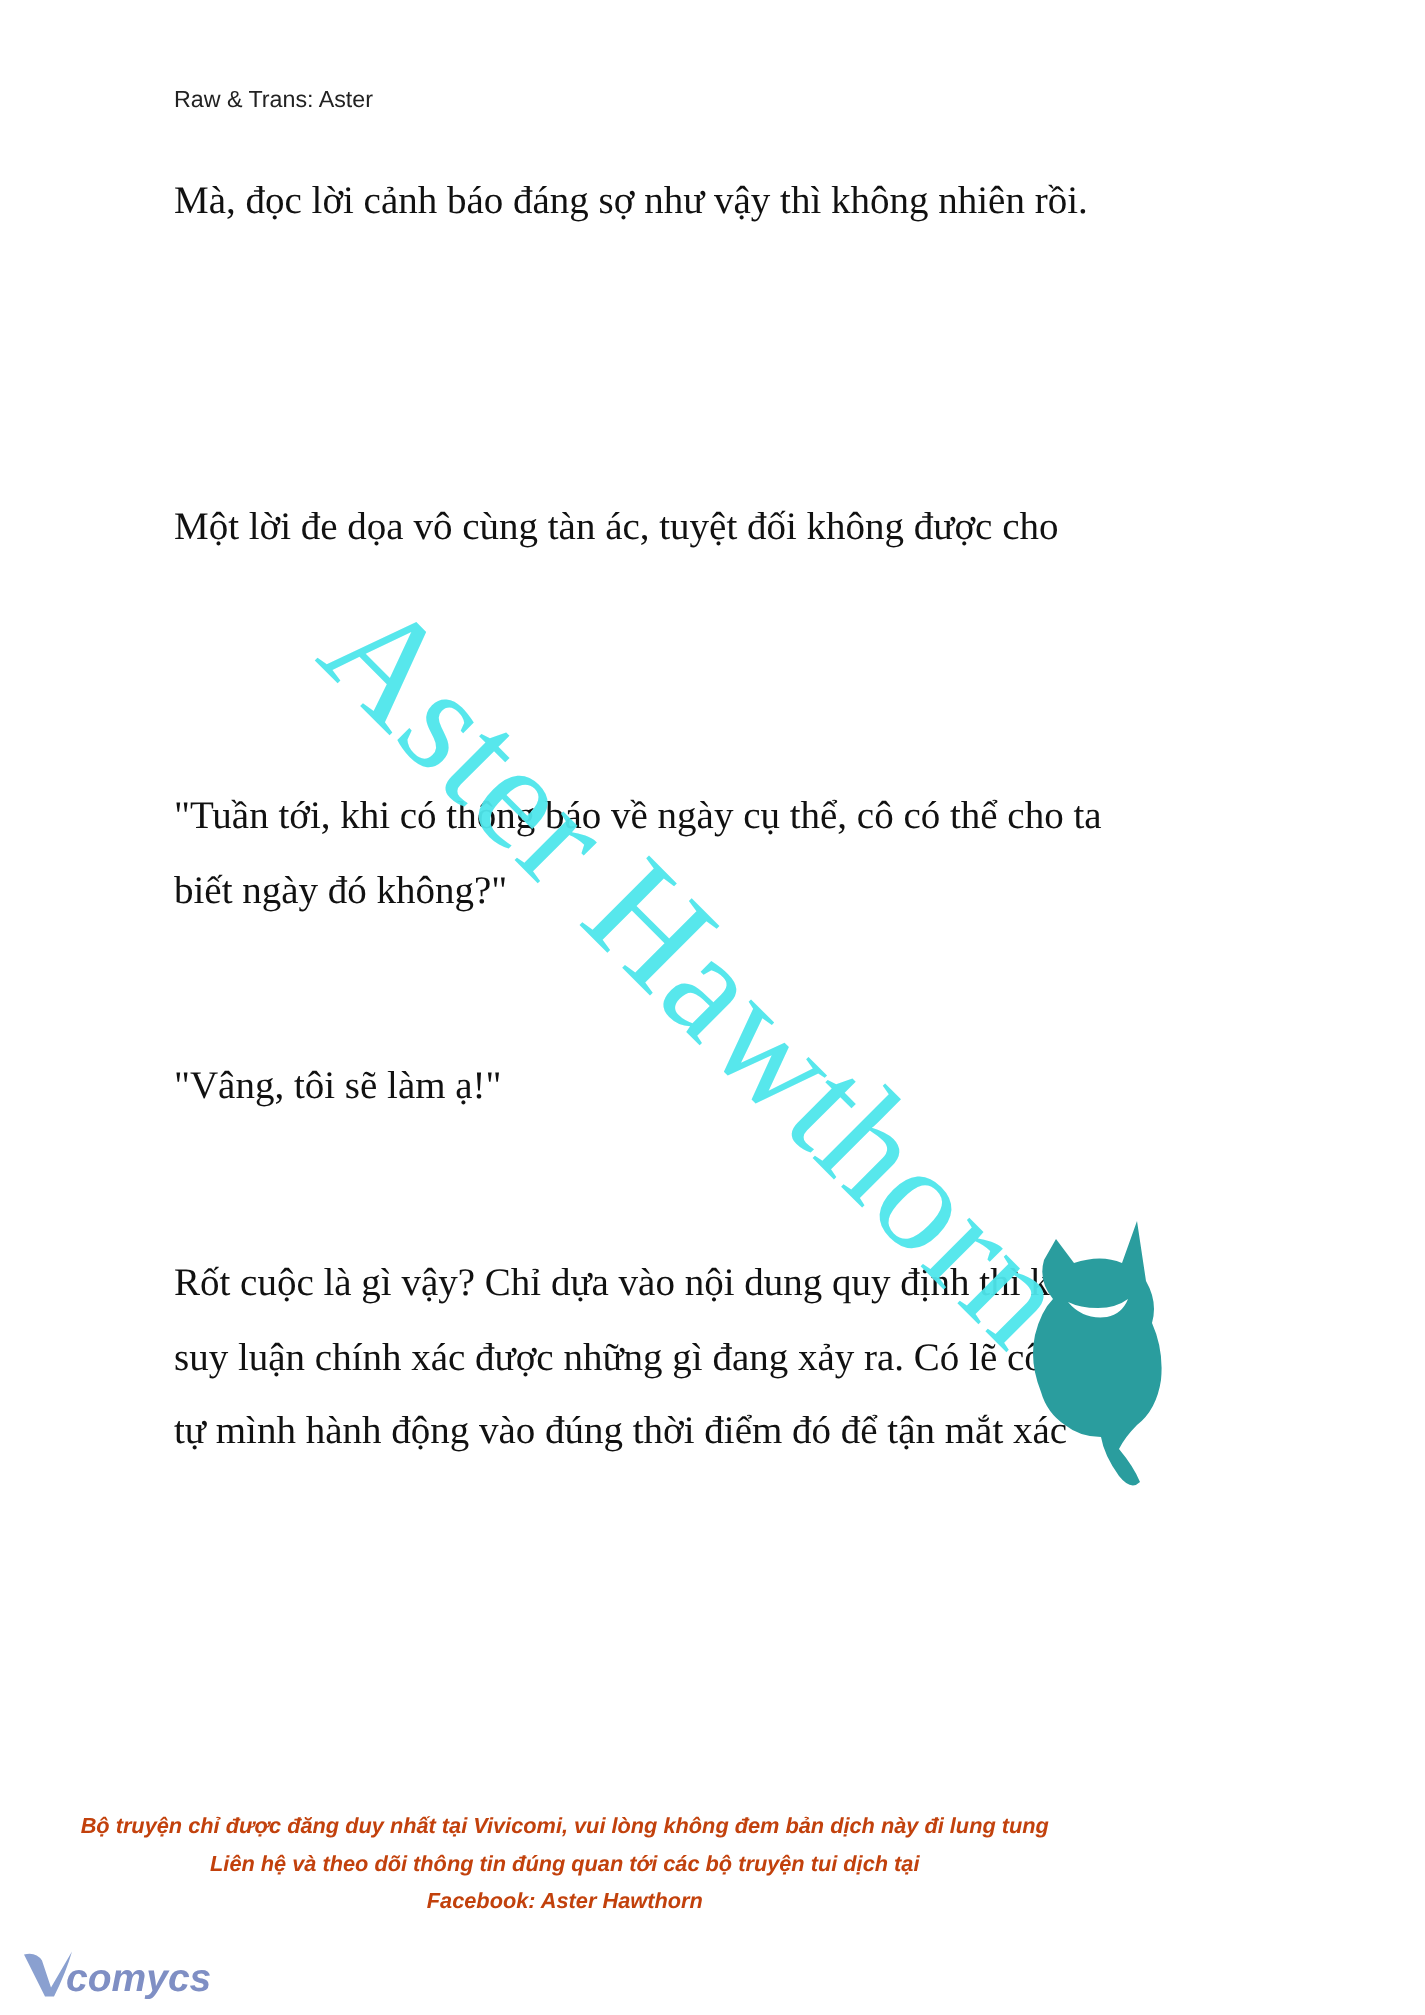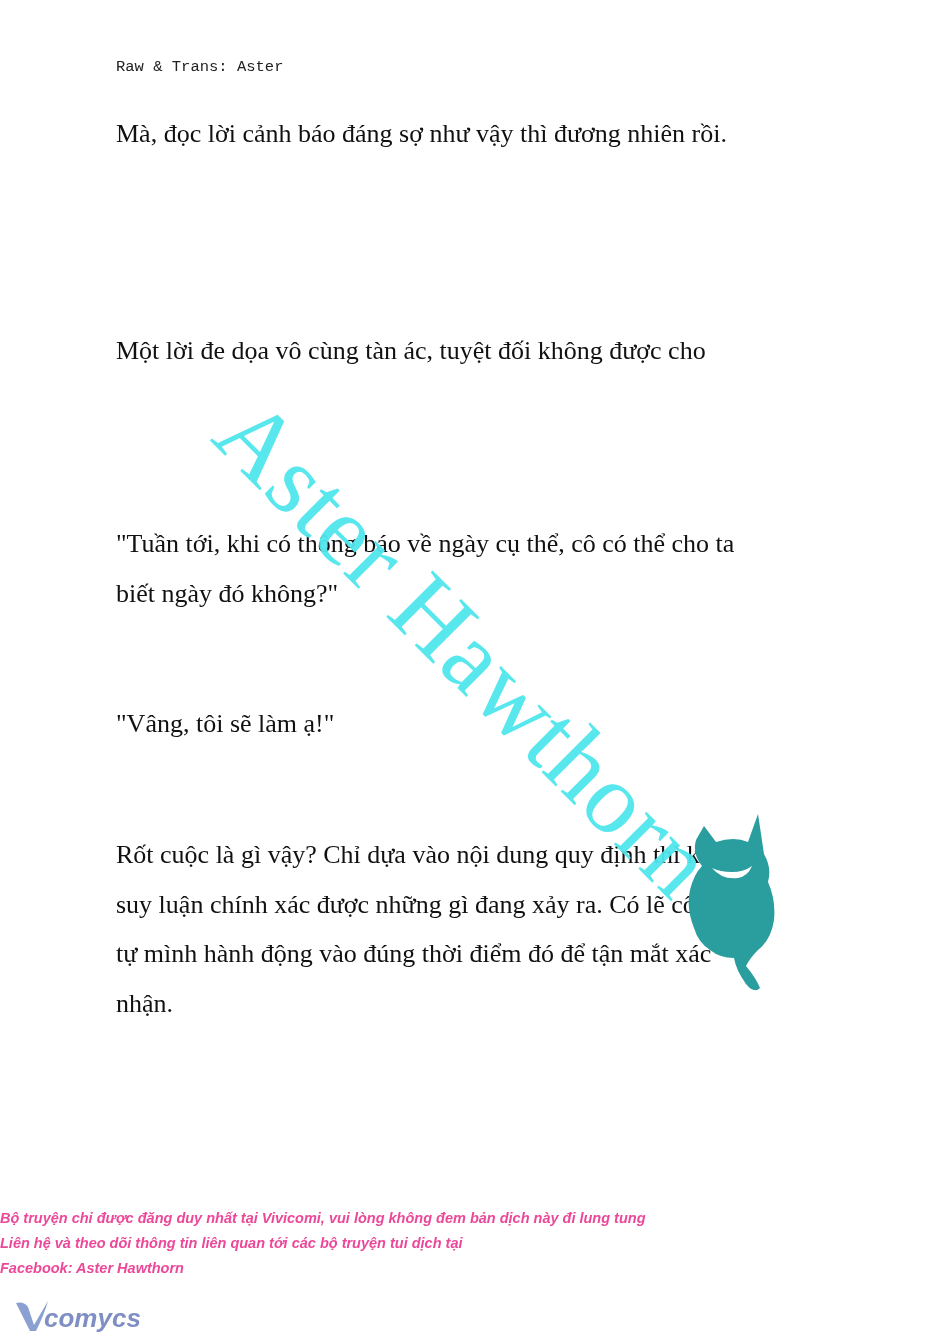--- a/index.html
+++ b/index.html
@@ -2,75 +2,74 @@
 <html><head>
 <meta charset="utf-8">
 <style>
   html, body { margin: 0; padding: 0; }
   body {
     width: 950px; height: 1343px; background: #ffffff; position: relative; overflow: hidden;
     font-family: "Liberation Serif", serif; color: #111;
   }
   .header {
     position: absolute; left: 116px; top: 58px;
-    font-family: Liberation Mono, monospace; font-size: 15.5px; color: #222;
+    font-family: Liberation Sans, sans-serif; font-size: 15.5px; color: #222;
   }
   .para {
     position: absolute; left: 116px; width: 730px;
     font-size: 26px; line-height: 49.5px; color: #111; margin: 0;
   }
   .para .line { display: block; white-space: nowrap; }
   .watermark {
     position: absolute; left: 118px; top: 545px;
     transform-origin: 0 0; transform: rotate(45deg) translate(-10px, -230px);
     font-family: "Liberation Serif", serif; font-size: 100px; color: #4fe6ec;
     white-space: nowrap; opacity: 0.95; z-index: 2; letter-spacing: 1px;
   }
   .cat { position: absolute; left: 676px; top: 808px; width: 110px; height: 185px; z-index: 3; }
   .footer {
-    position: absolute; left: 0; width: 753px; text-align: left;
+    position: absolute; left: 0; width: 753px; text-align: center;
     font-family: "Liberation Sans", sans-serif; font-style: italic; font-weight: bold;
-    font-size: 14.5px; color: #ec4899;
+    font-size: 14.5px; color: #c2410c;
   }
   .logo { position: absolute; left: 14px; top: 1297px; width: 130px; height: 40px; }
   .content { position: relative; z-index: 1; }
 </style>
 </head>
 <body>
 
 <div class="header">Raw &amp; Trans: Aster</div>
 
 <div class="content">
   <p class="para" style="top:109px">
-    <span class="line">Mà, đọc lời cảnh báo đáng sợ như vậy thì đương nhiên rồi.</span>
+    <span class="line">Mà, đọc lời cảnh báo đáng sợ như vậy thì không nhiên rồi.</span>
   </p>
   <p class="para" style="top:326px">
     <span class="line">Một lời đe dọa vô cùng tàn ác, tuyệt đối không được cho</span>
   </p>
   <p class="para" style="top:519px">
     <span class="line">"Tuần tới, khi có thông báo về ngày cụ thể, cô có thể cho ta</span>
     <span class="line">biết ngày đó không?"</span>
   </p>
   <p class="para" style="top:699px">
     <span class="line">"Vâng, tôi sẽ làm ạ!"</span>
   </p>
   <p class="para" style="top:830px">
     <span class="line">Rốt cuộc là gì vậy? Chỉ dựa vào nội dung quy định thì khó mà</span>
     <span class="line">suy luận chính xác được những gì đang xảy ra. Có lẽ cô phải</span>
     <span class="line">tự mình hành động vào đúng thời điểm đó để tận mắt xác</span>
-    <span class="line">nhận.</span>
   </p>
 </div>
 
 <div class="watermark">Aster Hawthorn</div>
 
 <svg class="cat" viewBox="0 0 110 185">
   <path fill="#2a9d9e" d="M28 18 L40 34 Q58 28 72 34 L82 6 L88 46 Q96 60 92 74 Q100 92 98 112 Q95 132 82 142 Q74 150 70 158 Q80 170 84 180 Q78 186 70 176 Q60 162 58 150 Q44 150 34 142 Q22 134 18 120 Q10 100 14 82 Q18 66 26 58 Q16 46 20 32 Z M36 60 Q46 72 62 70 Q72 68 76 58 Q68 64 56 64 Q44 64 36 60 Z"></path>
 </svg>
 
 <div class="footer" style="top:1210px">Bộ truyện chỉ được đăng duy nhất tại Vivicomi, vui lòng không đem bản dịch này đi lung tung</div>
-<div class="footer" style="top:1235px">Liên hệ và theo dõi thông tin liên quan tới các bộ truyện tui dịch tại</div>
+<div class="footer" style="top:1235px">Liên hệ và theo dõi thông tin đúng quan tới các bộ truyện tui dịch tại</div>
 <div class="footer" style="top:1260px">Facebook: Aster Hawthorn</div>
 
 <svg class="logo" viewBox="0 0 130 40">
   <path d="M2 6 Q10 4 14 10 L20 28 L34 4 Q30 18 22 34 L16 34 Z" fill="#8aa0d0"></path>
   <text x="30" y="30" font-family="Liberation Sans, sans-serif" font-style="italic" font-weight="bold" font-size="26" fill="#7f8fc4">comycs</text>
 </svg>
 
 </body></html>

